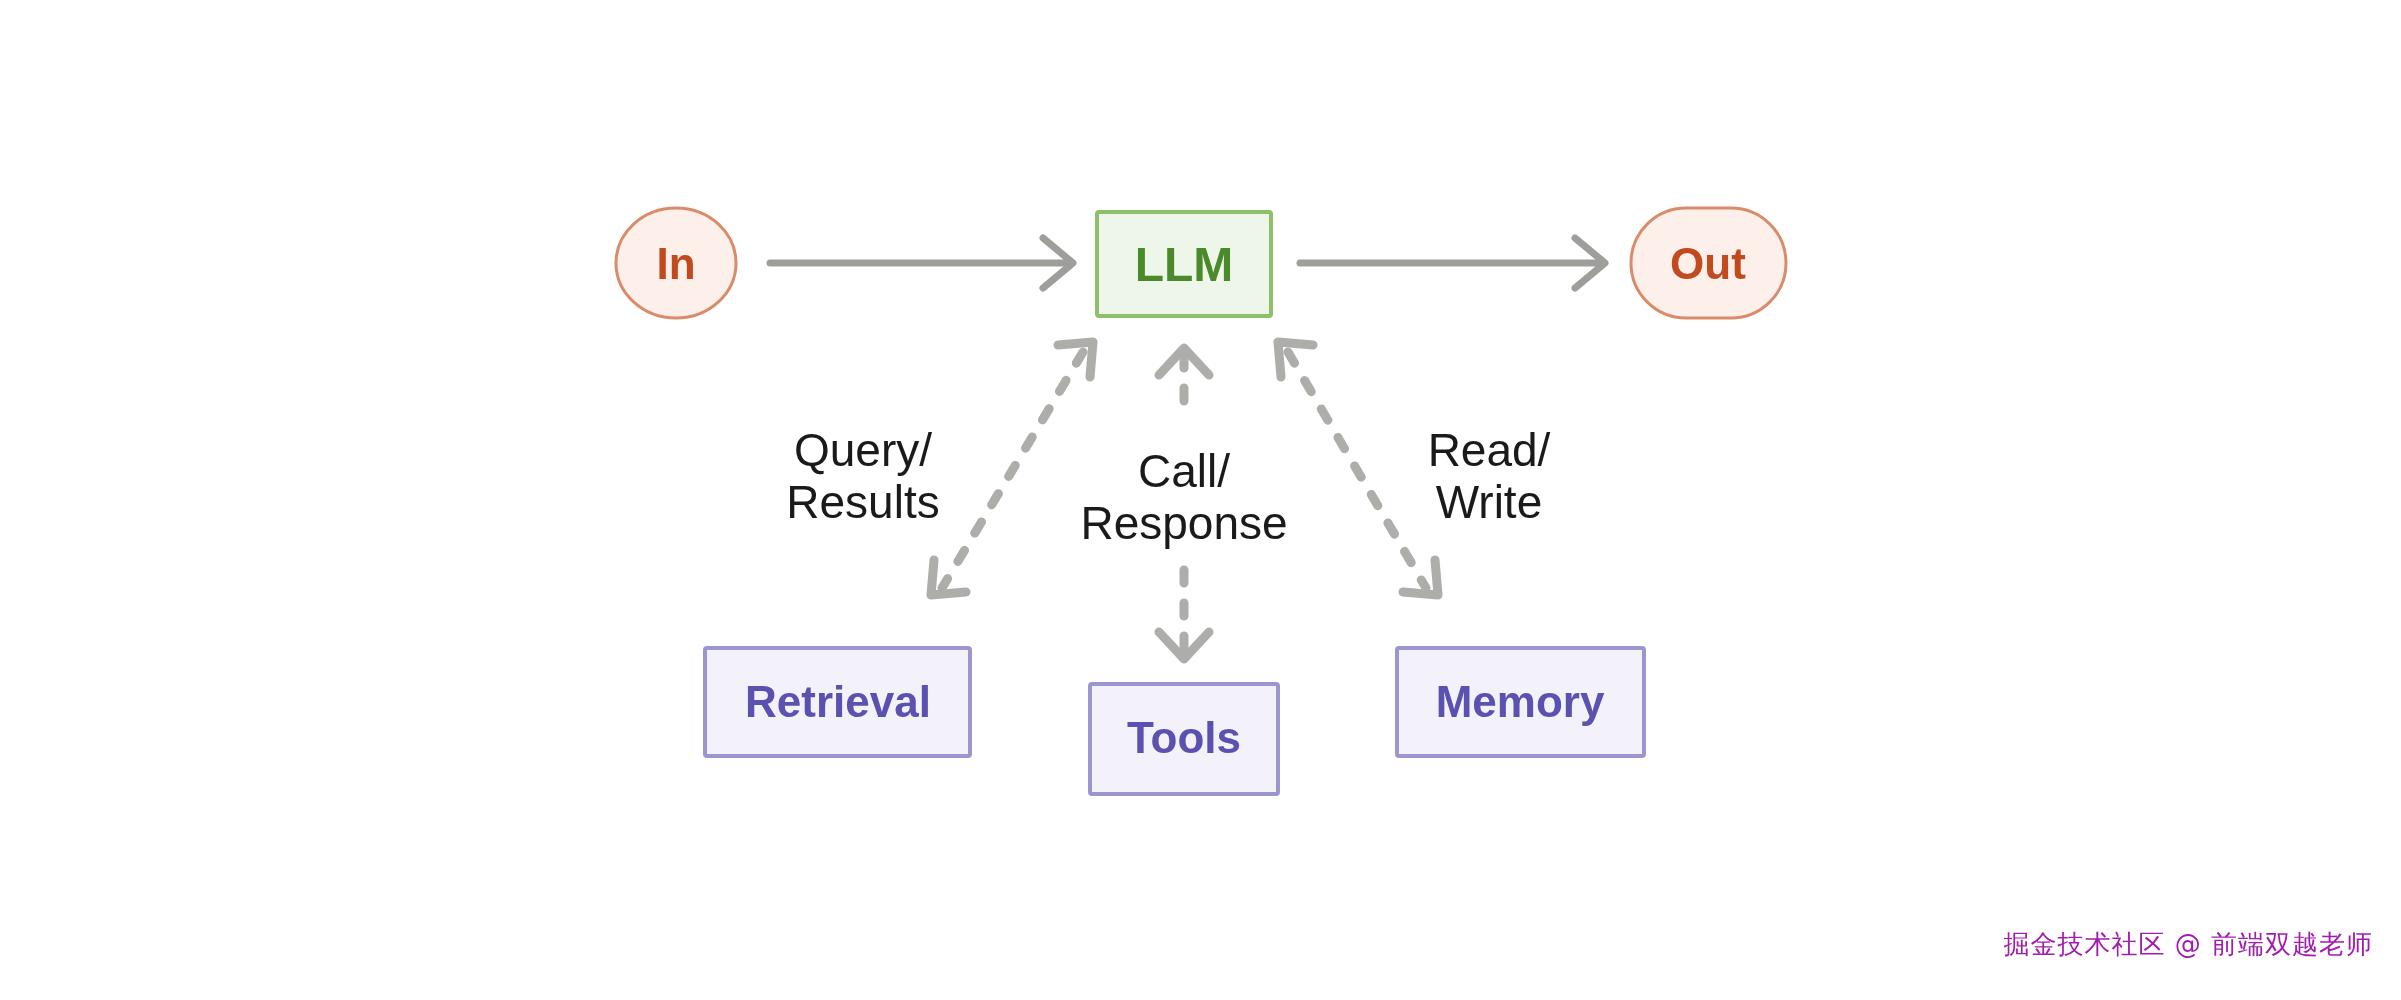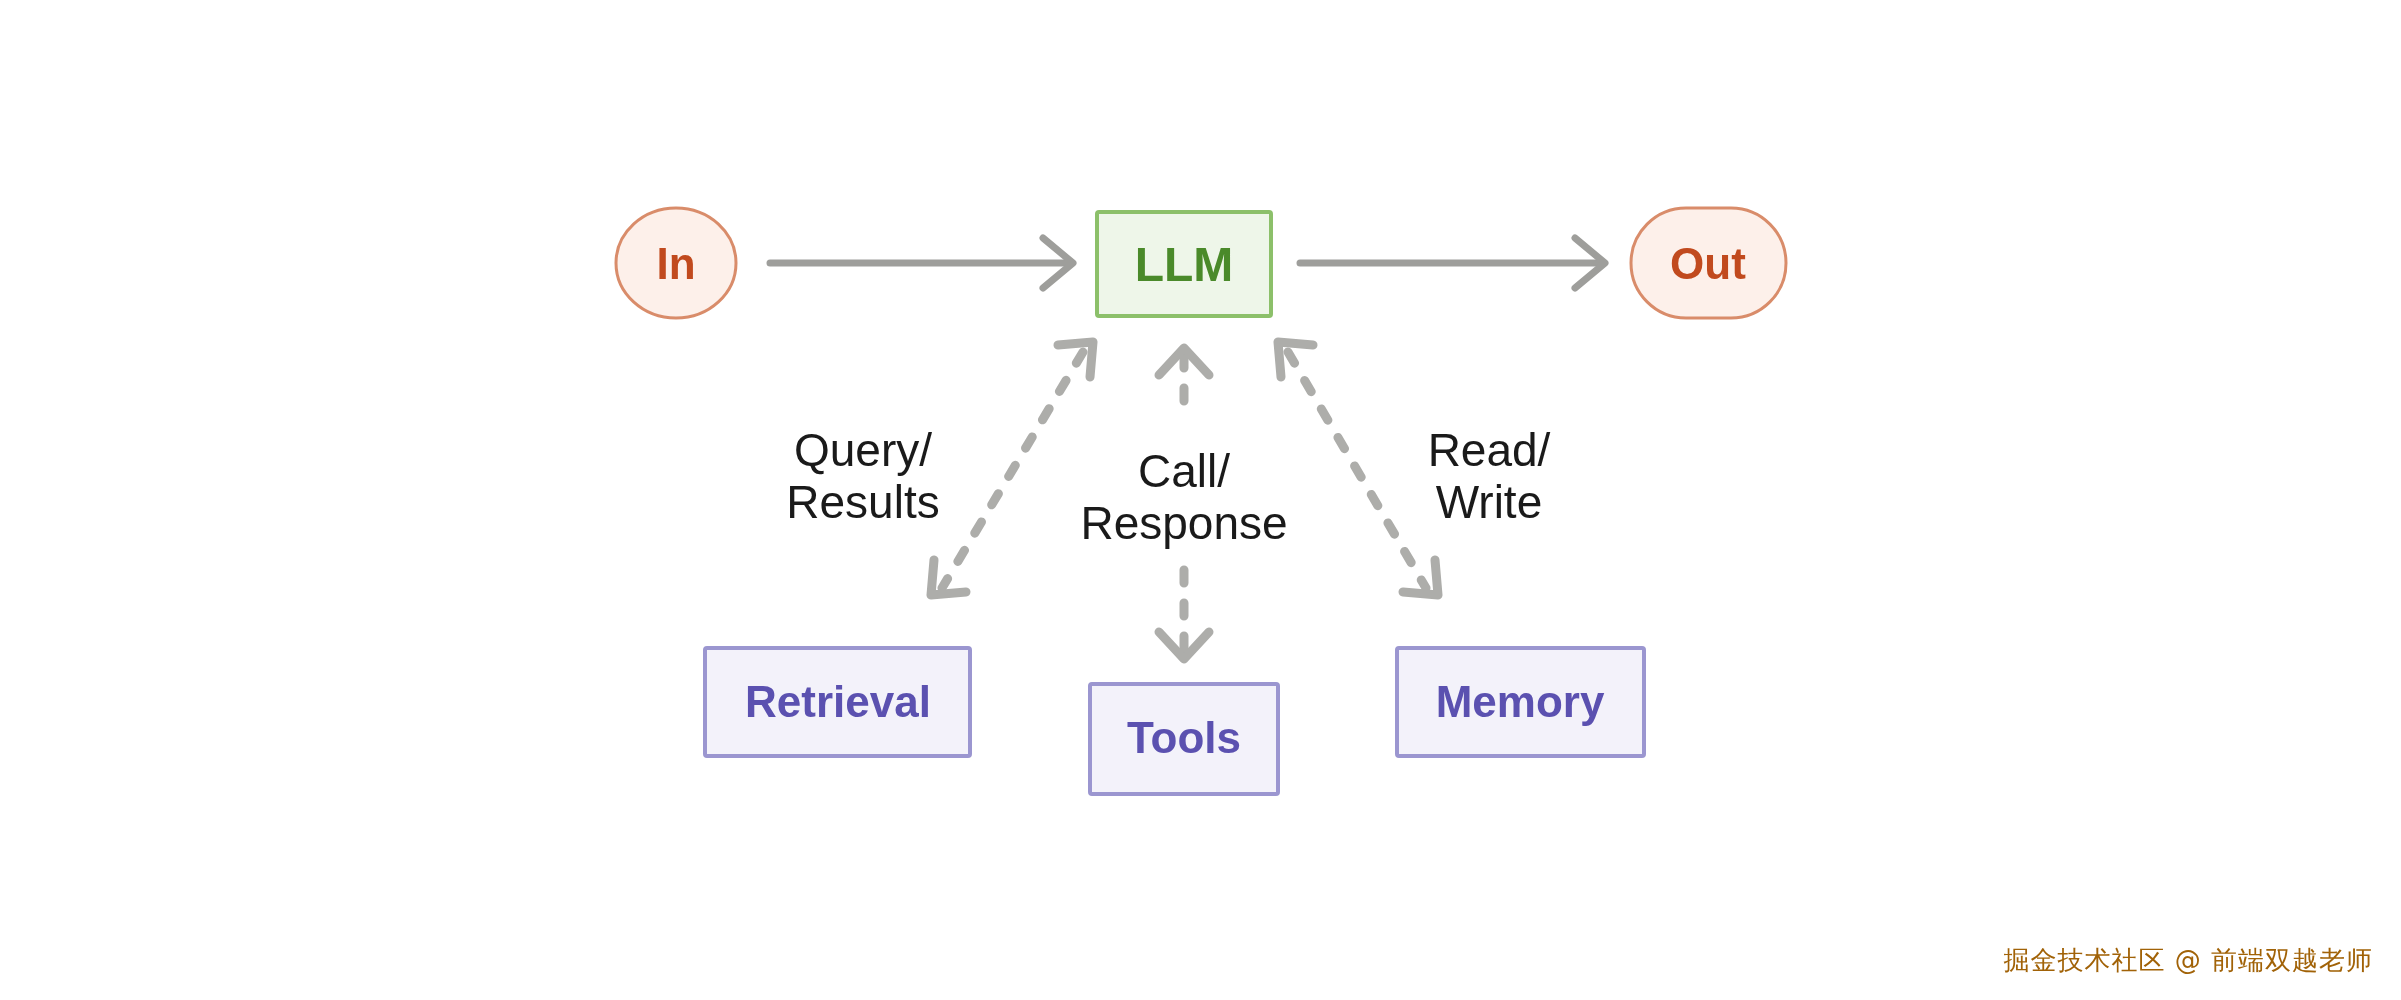--- a/index.html
+++ b/index.html
@@ -33,24 +33,24 @@
   .edge-label {
     font-family: "Liberation Sans", sans-serif;
     font-weight: normal;
     fill: #1a1a1a;
     text-anchor: middle;
     font-size: 46px;
   }
   .watermark {
     position: absolute;
     right: 28px;
-    bottom: 22px;
+    bottom: 38px;
     font-family: "DejaVu Sans", sans-serif;
     font-size: 26px;
-    color: #a16207;
+    color: #a21caf;
     letter-spacing: 1px;
     white-space: nowrap;
     user-select: none;
   }
 </style>
 </head>
 <body>
 
 <div id="canvas">
 

